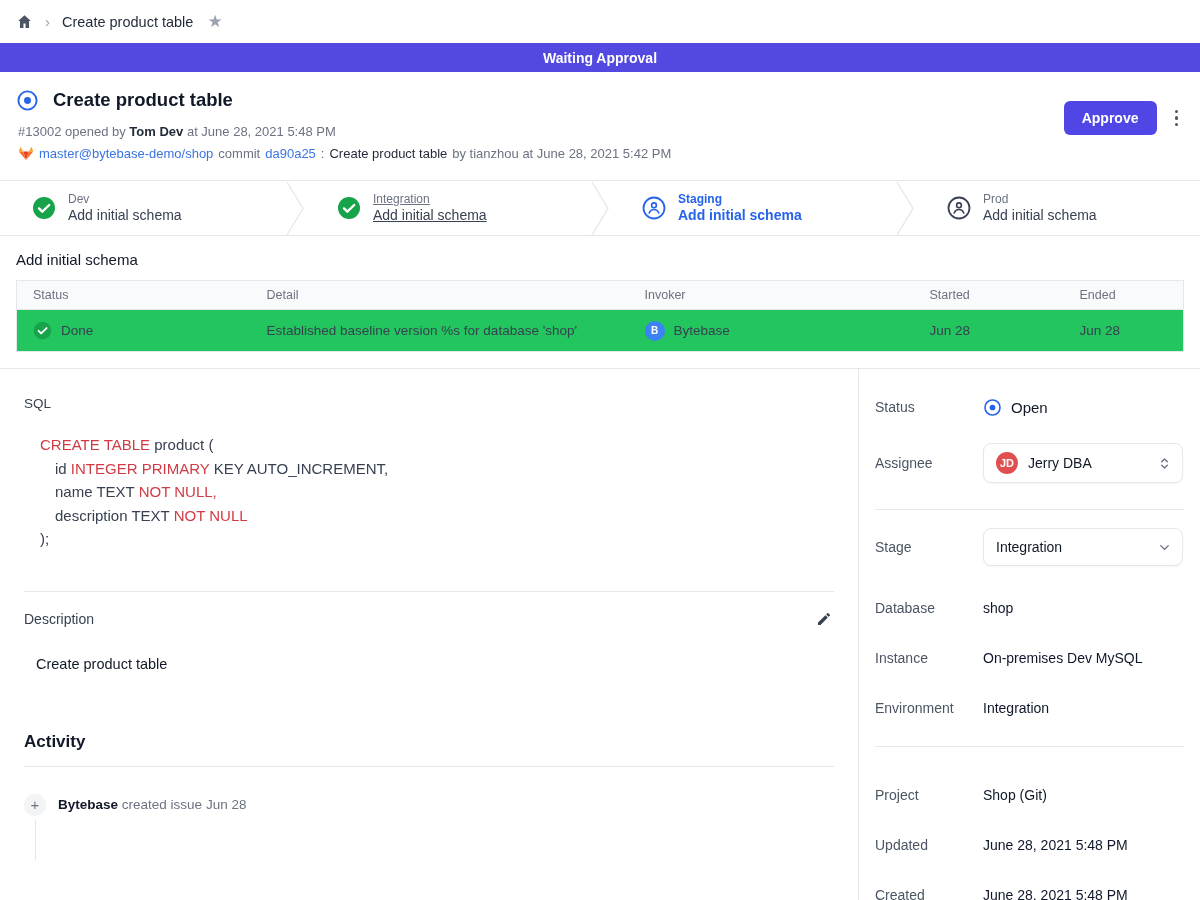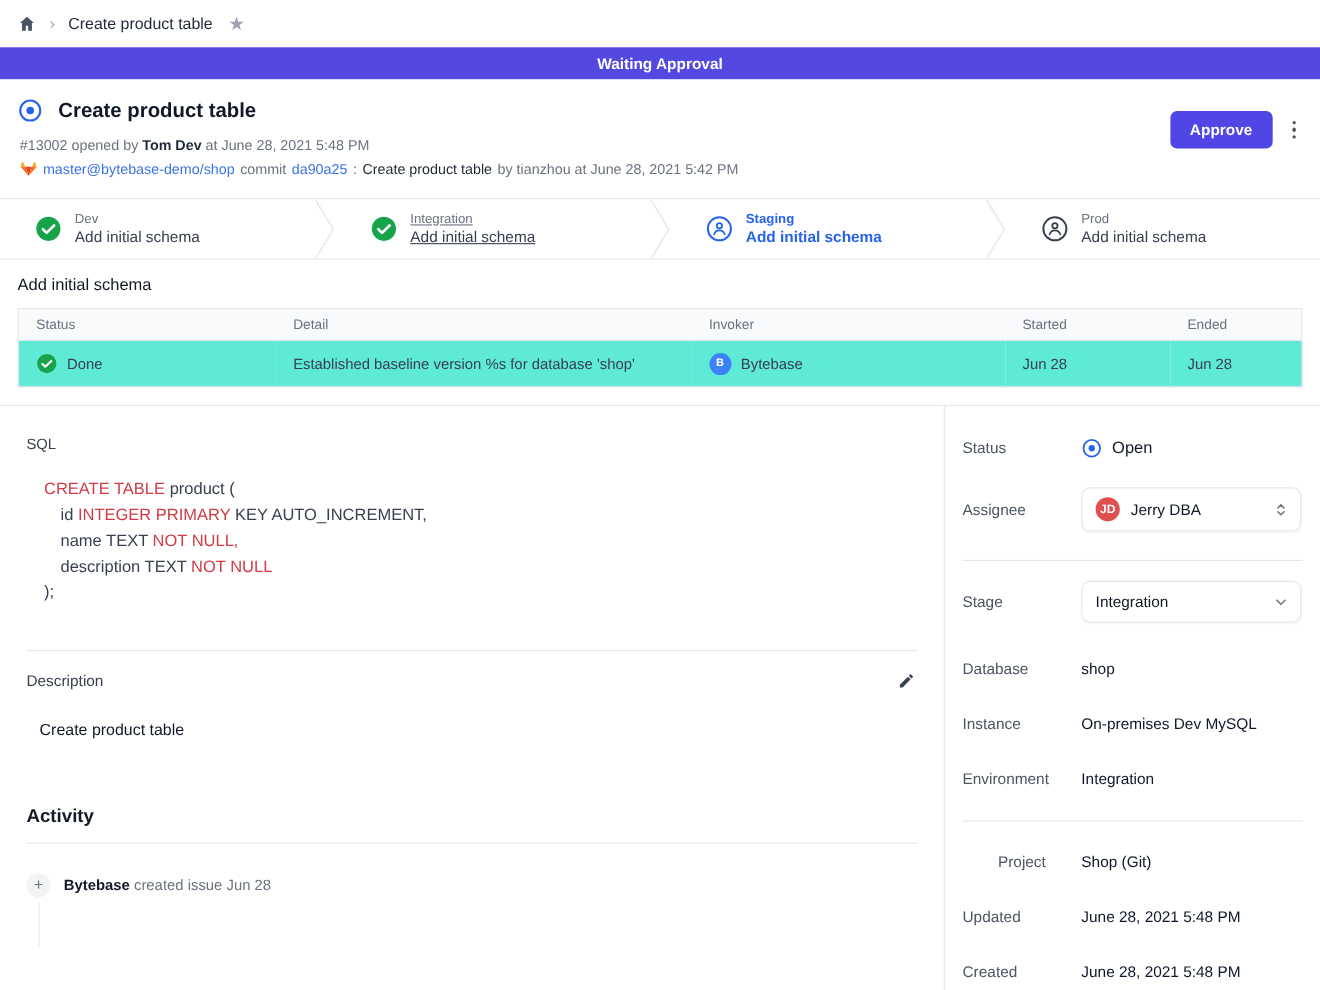--- a/index.html
+++ b/index.html
@@ -45,21 +45,21 @@
   .stage.active .stage-env { color:#2563eb; font-weight:600; }
   .stage.active .stage-task { color:#2563eb; font-weight:700; }
   .stage-sep { align-self:center; flex:0 0 auto; }
 
   
   .task-section { height:133px; padding:15px 16px 0 16px; border-bottom:1px solid #e5e7eb; }
   .task-title { font-size:15px; color:#111827; margin-bottom:12px; }
   table.task-table { width:100%; border-collapse:collapse; border:1px solid #e5e7eb; }
   .task-table th { background:#f9fafb; height:29px; text-align:left; font-weight:400;
     font-size:12.5px; color:#6b7280; padding-left:16px; border-bottom:1px solid #e5e7eb; }
-  .task-table td { height:42px; font-size:13.5px; color:#374151; padding-left:16px; background:#5eead4; }
+  .task-table td { height:42px; font-size:13.5px; color:#374151; padding-left:16px; background:#22c55e; }
   .cell-flex { display:flex; align-items:center; gap:9px; }
   .avatar { border-radius:50%; color:#fff; font-weight:700; display:inline-flex;
     align-items:center; justify-content:center; flex:0 0 auto; }
   .avatar.b { width:20px; height:20px; background:#3b82f6; font-size:10px; }
 
   
   .content { flex:1; display:flex; overflow:hidden; }
   .main { width:858px; padding:0 24px; position:relative; }
   .sidebar { flex:1; border-left:1px solid #e5e7eb; padding:0 16px; }
 
@@ -341,21 +341,21 @@
       </div>
       <div class="side-row" style="margin-top:26px;">
         <span class="side-label">Instance</span>
         <span class="side-value">On-premises Dev MySQL</span>
       </div>
       <div class="side-row" style="margin-top:26px;">
         <span class="side-label">Environment</span>
         <span class="side-value">Integration</span>
       </div>
       <div class="side-divider"></div>
-      <div class="side-row" style="margin-top:24px;text-align:center;">
+      <div class="side-row" style="margin-top:36px;">
         <span class="side-label">Project</span>
         <span class="side-value">Shop (Git)</span>
       </div>
       <div class="side-row" style="margin-top:26px;">
         <span class="side-label">Updated</span>
         <span class="side-value">June 28, 2021 5:48 PM</span>
       </div>
       <div class="side-row" style="margin-top:26px;">
         <span class="side-label">Created</span>
         <span class="side-value">June 28, 2021 5:48 PM</span>

